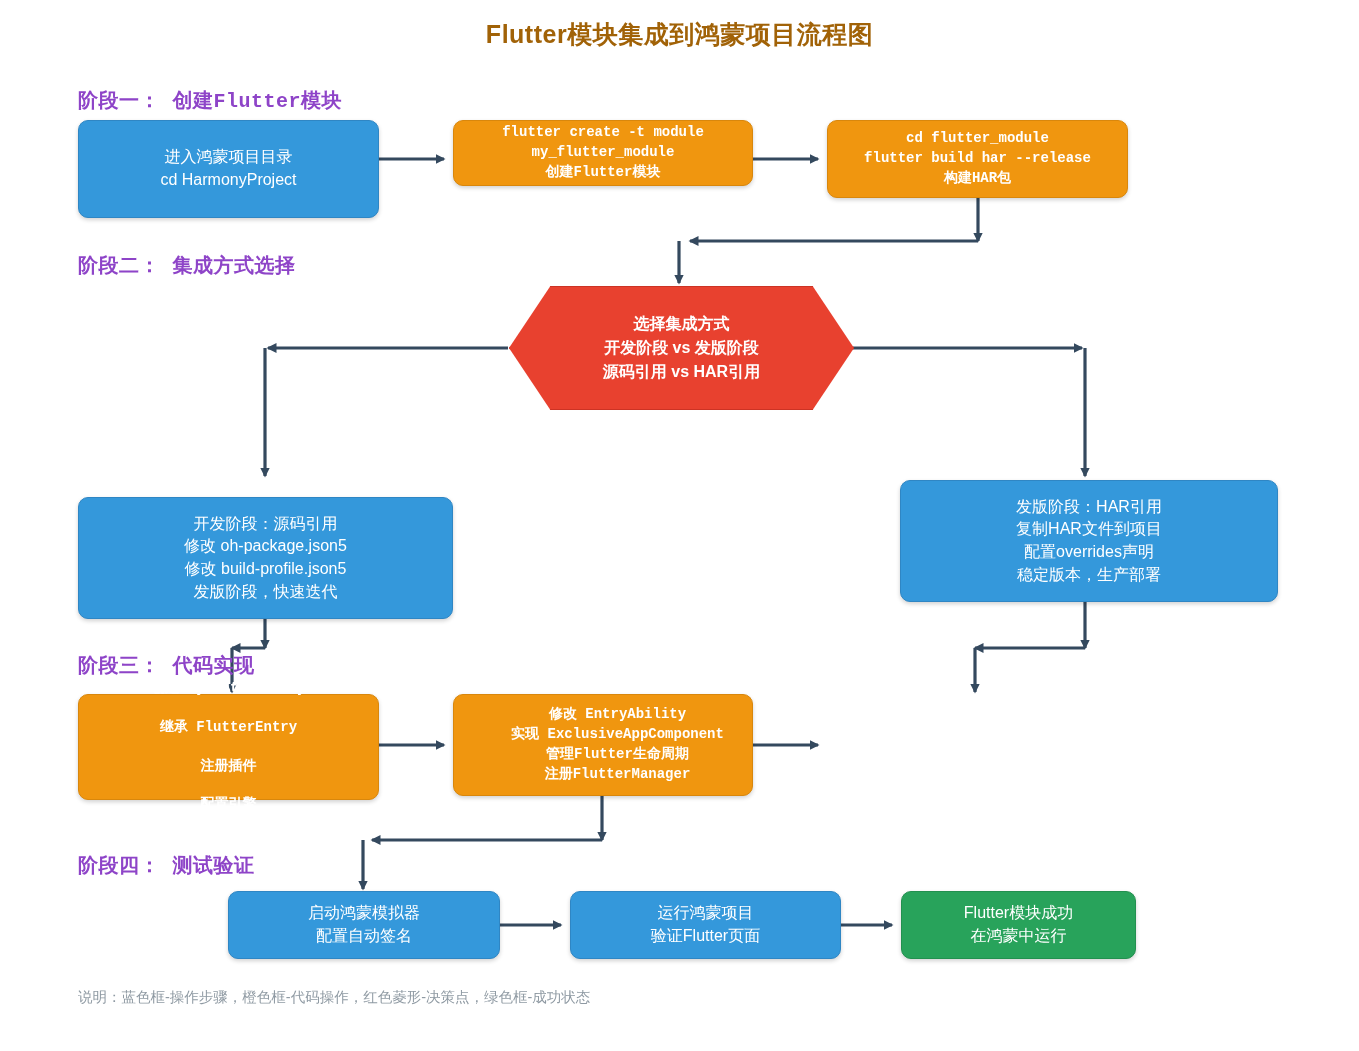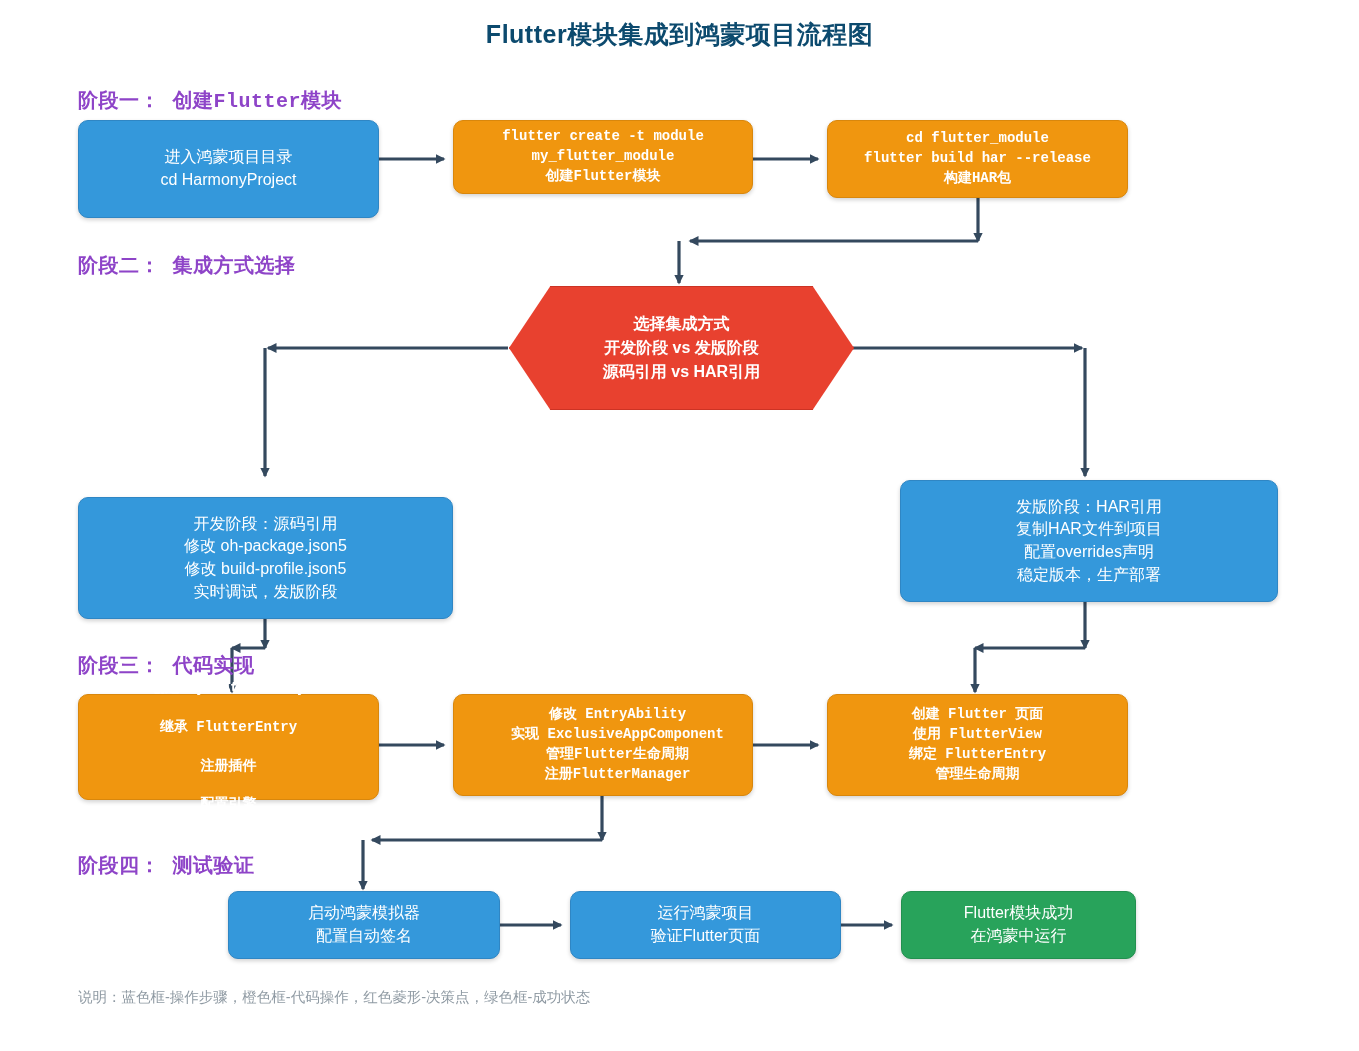--- a/index.html
+++ b/index.html
@@ -8,21 +8,21 @@
     background:#ffffff;
     font-family:"Liberation Sans","DejaVu Sans",sans-serif;
     position:relative;
     overflow:hidden;
   }
   #canvas{position:absolute;left:0;top:0;width:1359px;height:1051px;}
   #svg-layer{position:absolute;left:0;top:0;width:1359px;height:1051px;pointer-events:none;}
 
   .title{
     position:absolute;left:0;top:18px;width:1359px;text-align:center;
-    font-size:25px;font-weight:bold;color:#0c4a6e;letter-spacing:.5px;
+    font-size:25px;font-weight:bold;color:#a16207;letter-spacing:.5px;
   }
 
   .stage-label{
     position:absolute;font-size:20px;font-weight:bold;color:#8e44c8;
     white-space:nowrap;letter-spacing:.5px;font-family:Liberation Mono, monospace;
   }
 
   .node{
     position:absolute;box-sizing:border-box;
     display:flex;flex-direction:column;align-items:center;justify-content:center;
@@ -108,21 +108,21 @@
   <div class="stage-label" style="left:78px;top:87px;">阶段一： 创建Flutter模块</div>
   <div class="stage-label" style="left:78px;top:252px;">阶段二： 集成方式选择</div>
   <div class="stage-label" style="left:78px;top:652px;">阶段三： 代码实现</div>
   <div class="stage-label" style="left:78px;top:852px;">阶段四： 测试验证</div>
 
   <div class="node blue" style="left:78px;top:120px;width:301px;height:98px;">
     <span class="ln">进入鸿蒙项目目录</span>
     <span class="ln">cd HarmonyProject</span>
   </div>
 
-  <div class="node orange" style="left:453px;top:120px;width:300px;height:74px;">
+  <div class="node orange" style="left:453px;top:120px;width:300px;height:66px;">
     <span class="ln">flutter create -t module</span>
     <span class="ln">my_flutter_module</span>
     <span class="ln">创建Flutter模块</span>
   </div>
 
   <div class="node orange" style="left:827px;top:120px;width:301px;height:78px;">
     <span class="ln">cd flutter_module</span>
     <span class="ln">flutter build har --release</span>
     <span class="ln">构建HAR包</span>
   </div>
@@ -130,21 +130,21 @@
   <div class="hexagon" style="left:509px;top:286px;width:343px;height:122px;">
     <span class="ln">选择集成方式</span>
     <span class="ln">开发阶段 vs 发版阶段</span>
     <span class="ln">源码引用 vs HAR引用</span>
   </div>
 
   <div class="node blue" style="left:78px;top:497px;width:375px;height:122px;">
     <span class="ln">开发阶段：源码引用</span>
     <span class="ln">修改 oh-package.json5</span>
     <span class="ln">修改 build-profile.json5</span>
-    <span class="ln">实时调试，发版阶段</span>
+    <span class="ln">发版阶段，快速迭代</span>
   </div>
 
   <div class="node blue" style="left:900px;top:480px;width:378px;height:122px;">
     <span class="ln">发版阶段：HAR引用</span>
     <span class="ln">复制HAR文件到项目</span>
     <span class="ln">配置overrides声明</span>
     <span class="ln">稳定版本，生产部署</span>
   </div>
 
   <div class="node orange" style="left:78px;top:694px;width:301px;height:106px;gap:19px;">
@@ -154,26 +154,20 @@
     <span class="ln">配置引擎</span>
   </div>
 
   <div class="node orange" style="left:453px;top:694px;width:300px;height:102px;padding-left:29px;">
     <span class="ln">修改 EntryAbility</span>
     <span class="ln">实现 ExclusiveAppComponent</span>
     <span class="ln">管理Flutter生命周期</span>
     <span class="ln">注册FlutterManager</span>
   </div>
 
-  <div class="node orange" style="left:827px;top:694px;width:301px;height:102px;">
-    <span class="ln">创建 Flutter 页面</span>
-    <span class="ln">使用 FlutterView</span>
-    <span class="ln">绑定 FlutterEntry</span>
-    <span class="ln">管理生命周期</span>
-  </div>
 
   <div class="node blue" style="left:228px;top:891px;width:272px;height:68px;">
     <span class="ln">启动鸿蒙模拟器</span>
     <span class="ln">配置自动签名</span>
   </div>
 
   <div class="node blue" style="left:570px;top:891px;width:271px;height:68px;">
     <span class="ln">运行鸿蒙项目</span>
     <span class="ln">验证Flutter页面</span>
   </div>

